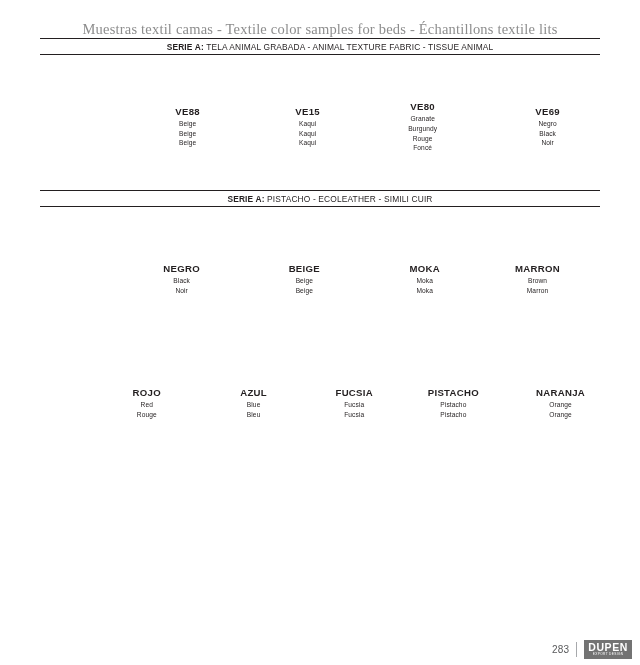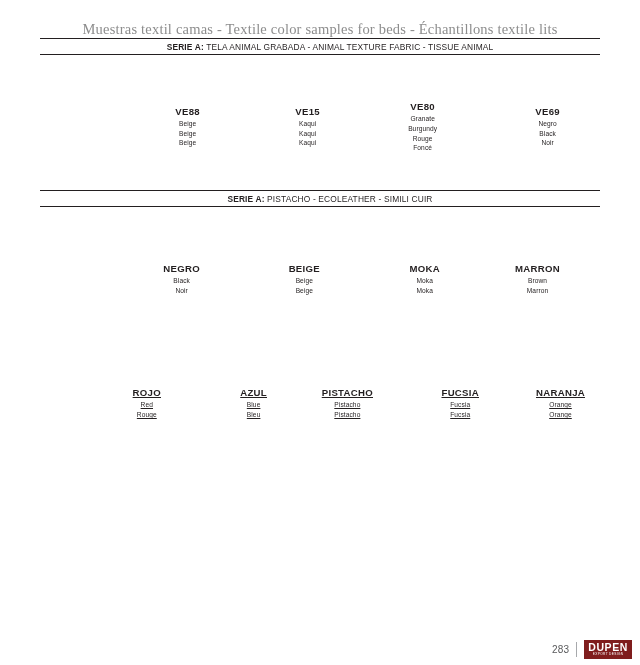--- a/index.html
+++ b/index.html
@@ -51,21 +51,21 @@
     display: flex;
     justify-content: center;
     align-items: flex-start;
   }
   .cell {
     width: 120px;
     display: flex;
     flex-direction: row;
     align-items: center;
   }
-  .cell.wide { width: 106px; text-decoration: underline; }
+  .cell.wide { width: 106px; }
 
   .swatch-wrap {
     position: relative;
     width: 100px;
     height: 113px;
   }
   .swatch-wrap.big {
     width: 94px;
     height: 108px;
   }
@@ -158,21 +158,21 @@
     font-size: 10px;
     color: #58595b;
     letter-spacing: 0.2px;
   }
   .divider-v {
     width: 1px;
     height: 15px;
     background: #a7a9ac;
   }
   .logo {
-    background: #7f1d1d;
+    background: #737373;
     color: #ffffff;
     padding: 2px 4px 2.5px;
     text-align: center;
     line-height: 1;
   }
   .logo-name {
     font-size: 10.5px;
     font-weight: bold;
     letter-spacing: 0.6px;
     display: block;
@@ -348,42 +348,42 @@
         </div>
       </div>
       <div class="labels">
         <div class="code">AZUL</div>
         <div class="tr">Blue</div>
         <div class="tr">Bleu</div>
       </div>
     </div>
     <div class="cell wide">
       <div class="swatch-wrap big">
+        <div class="swatch" style="background: rgb(189, 91, 142);">
+          <div class="swatch-side" style="background: rgb(189, 91, 142);"></div>
+          <div class="sheen"></div>
+        </div>
+      </div>
+      <div class="labels">
+        <div class="code">FUCSIA</div>
+        <div class="tr">Fucsia</div>
+        <div class="tr">Fucsia</div>
+      </div>
+    </div>
+    <div class="cell wide">
+      <div class="swatch-wrap big">
         <div class="swatch" style="background: rgb(134, 174, 44);">
           <div class="swatch-side" style="background: rgb(134, 174, 44);"></div>
           <div class="sheen"></div>
         </div>
       </div>
       <div class="labels">
         <div class="code">PISTACHO</div>
         <div class="tr">Pistacho</div>
         <div class="tr">Pistacho</div>
-      </div>
-    </div>
-    <div class="cell wide">
-      <div class="swatch-wrap big">
-        <div class="swatch" style="background: rgb(189, 91, 142);">
-          <div class="swatch-side" style="background: rgb(189, 91, 142);"></div>
-          <div class="sheen"></div>
-        </div>
-      </div>
-      <div class="labels">
-        <div class="code">FUCSIA</div>
-        <div class="tr">Fucsia</div>
-        <div class="tr">Fucsia</div>
       </div>
     </div>
     <div class="cell wide">
       <div class="swatch-wrap big">
         <div class="swatch" style="background: rgb(239, 113, 74);">
           <div class="swatch-side" style="background: rgb(239, 113, 74);"></div>
           <div class="sheen"></div>
         </div>
       </div>
       <div class="labels">

